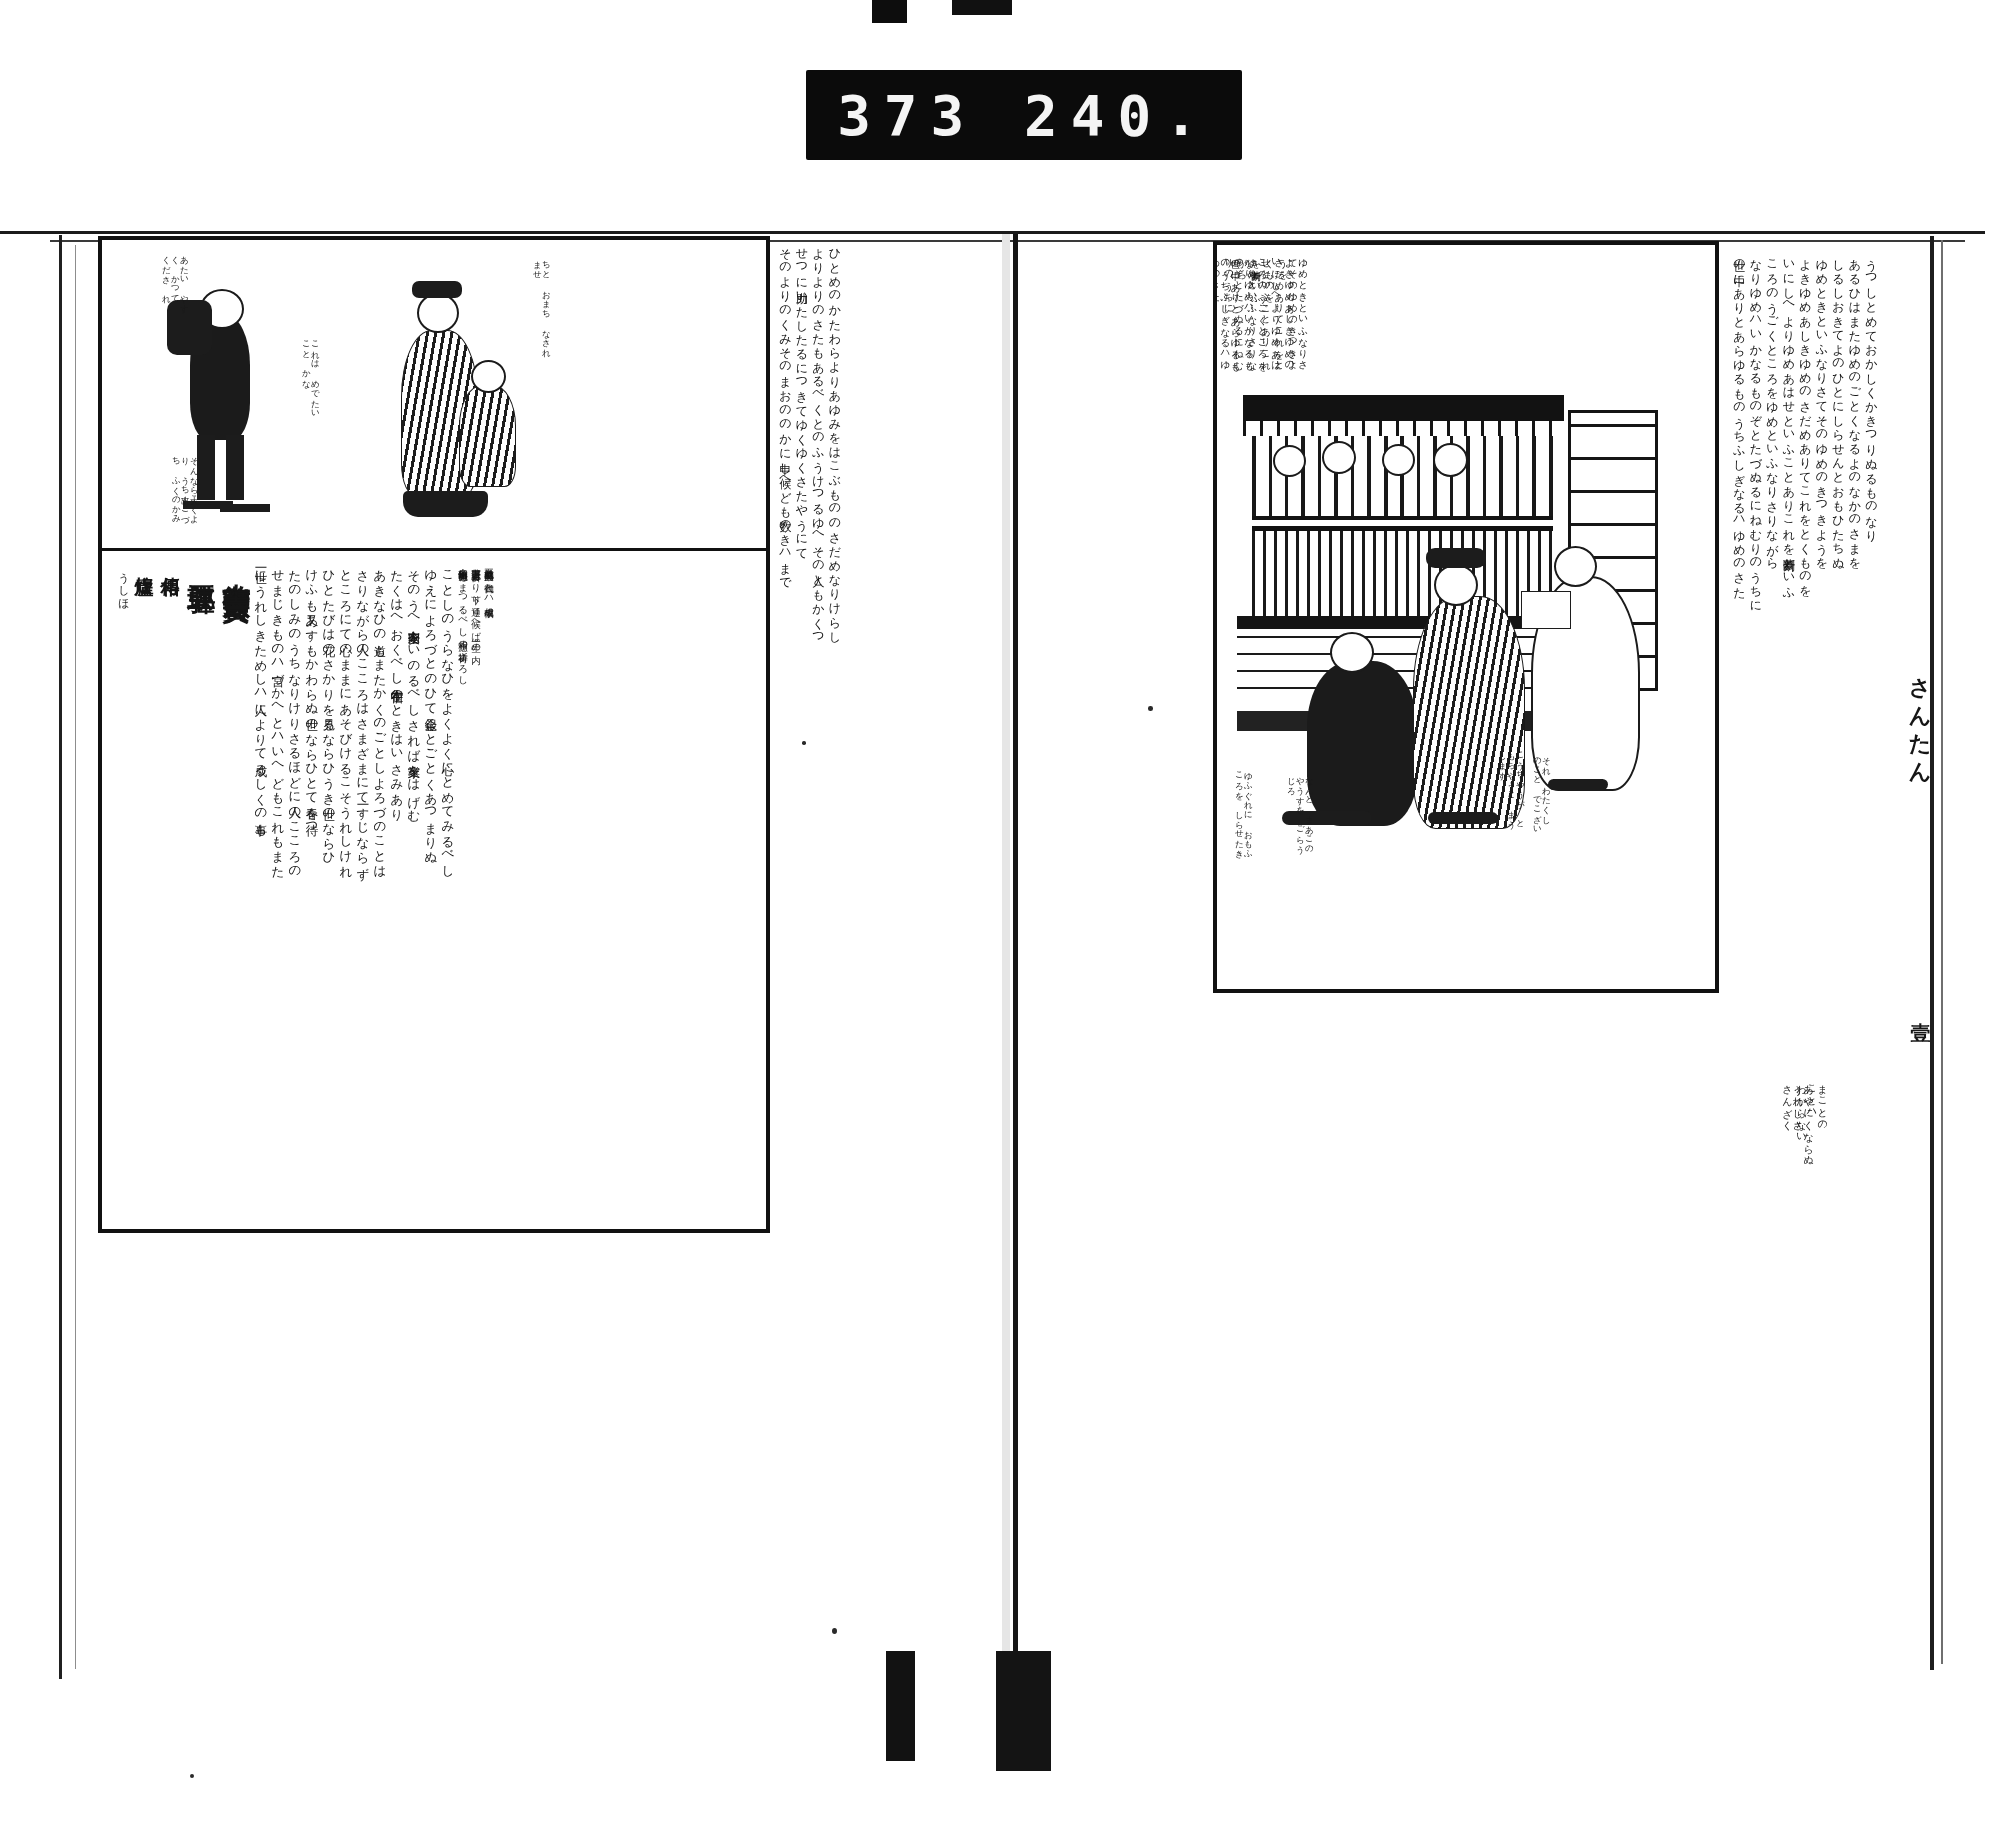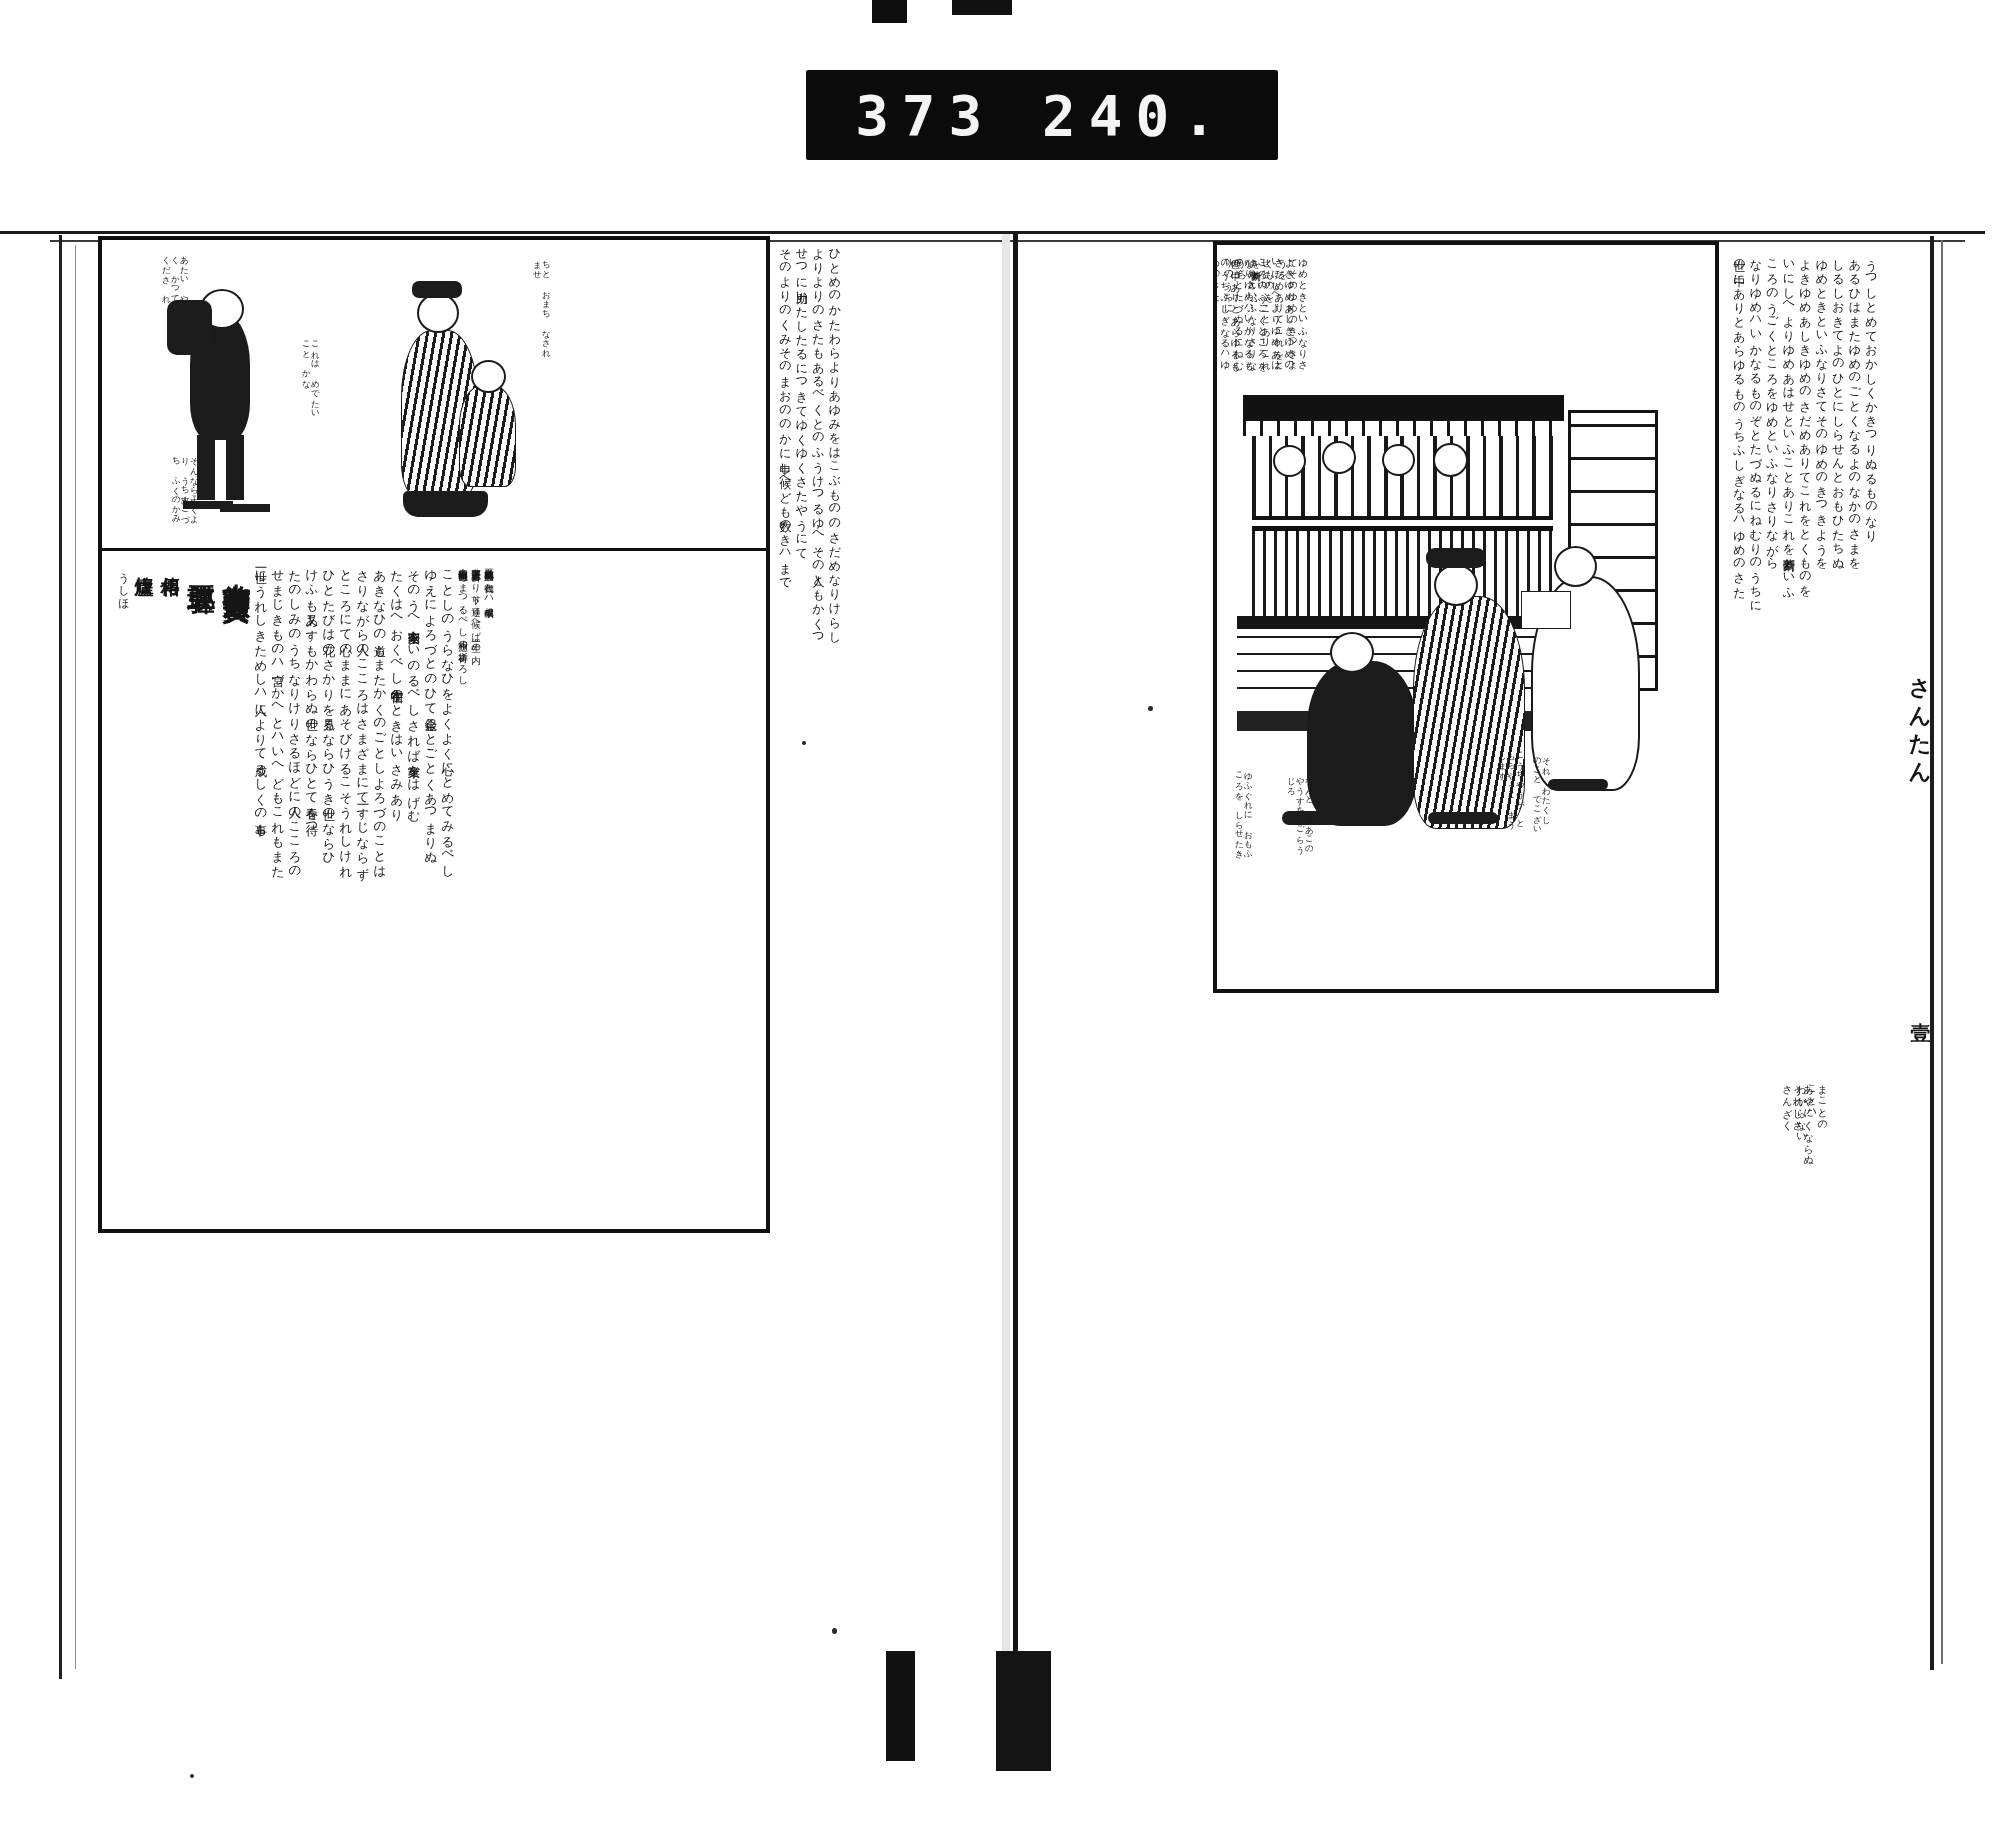--- a/index.html
+++ b/index.html
@@ -13,21 +13,21 @@
     position: relative;
     font-family: "DejaVu Sans", sans-serif;
     overflow: hidden;
   }
 
   
   #frame-counter {
     position: absolute;
     left: 806px;
     top: 70px;
-    width: 472px;
+    width: 436px;
     height: 90px;
     background: #0b0b0b;
     border-radius: 2px;
   }
   #frame-counter .digits {
     position: absolute;
     top: 13px;
     left: 0;
     width: 100%;
     text-align: center;

